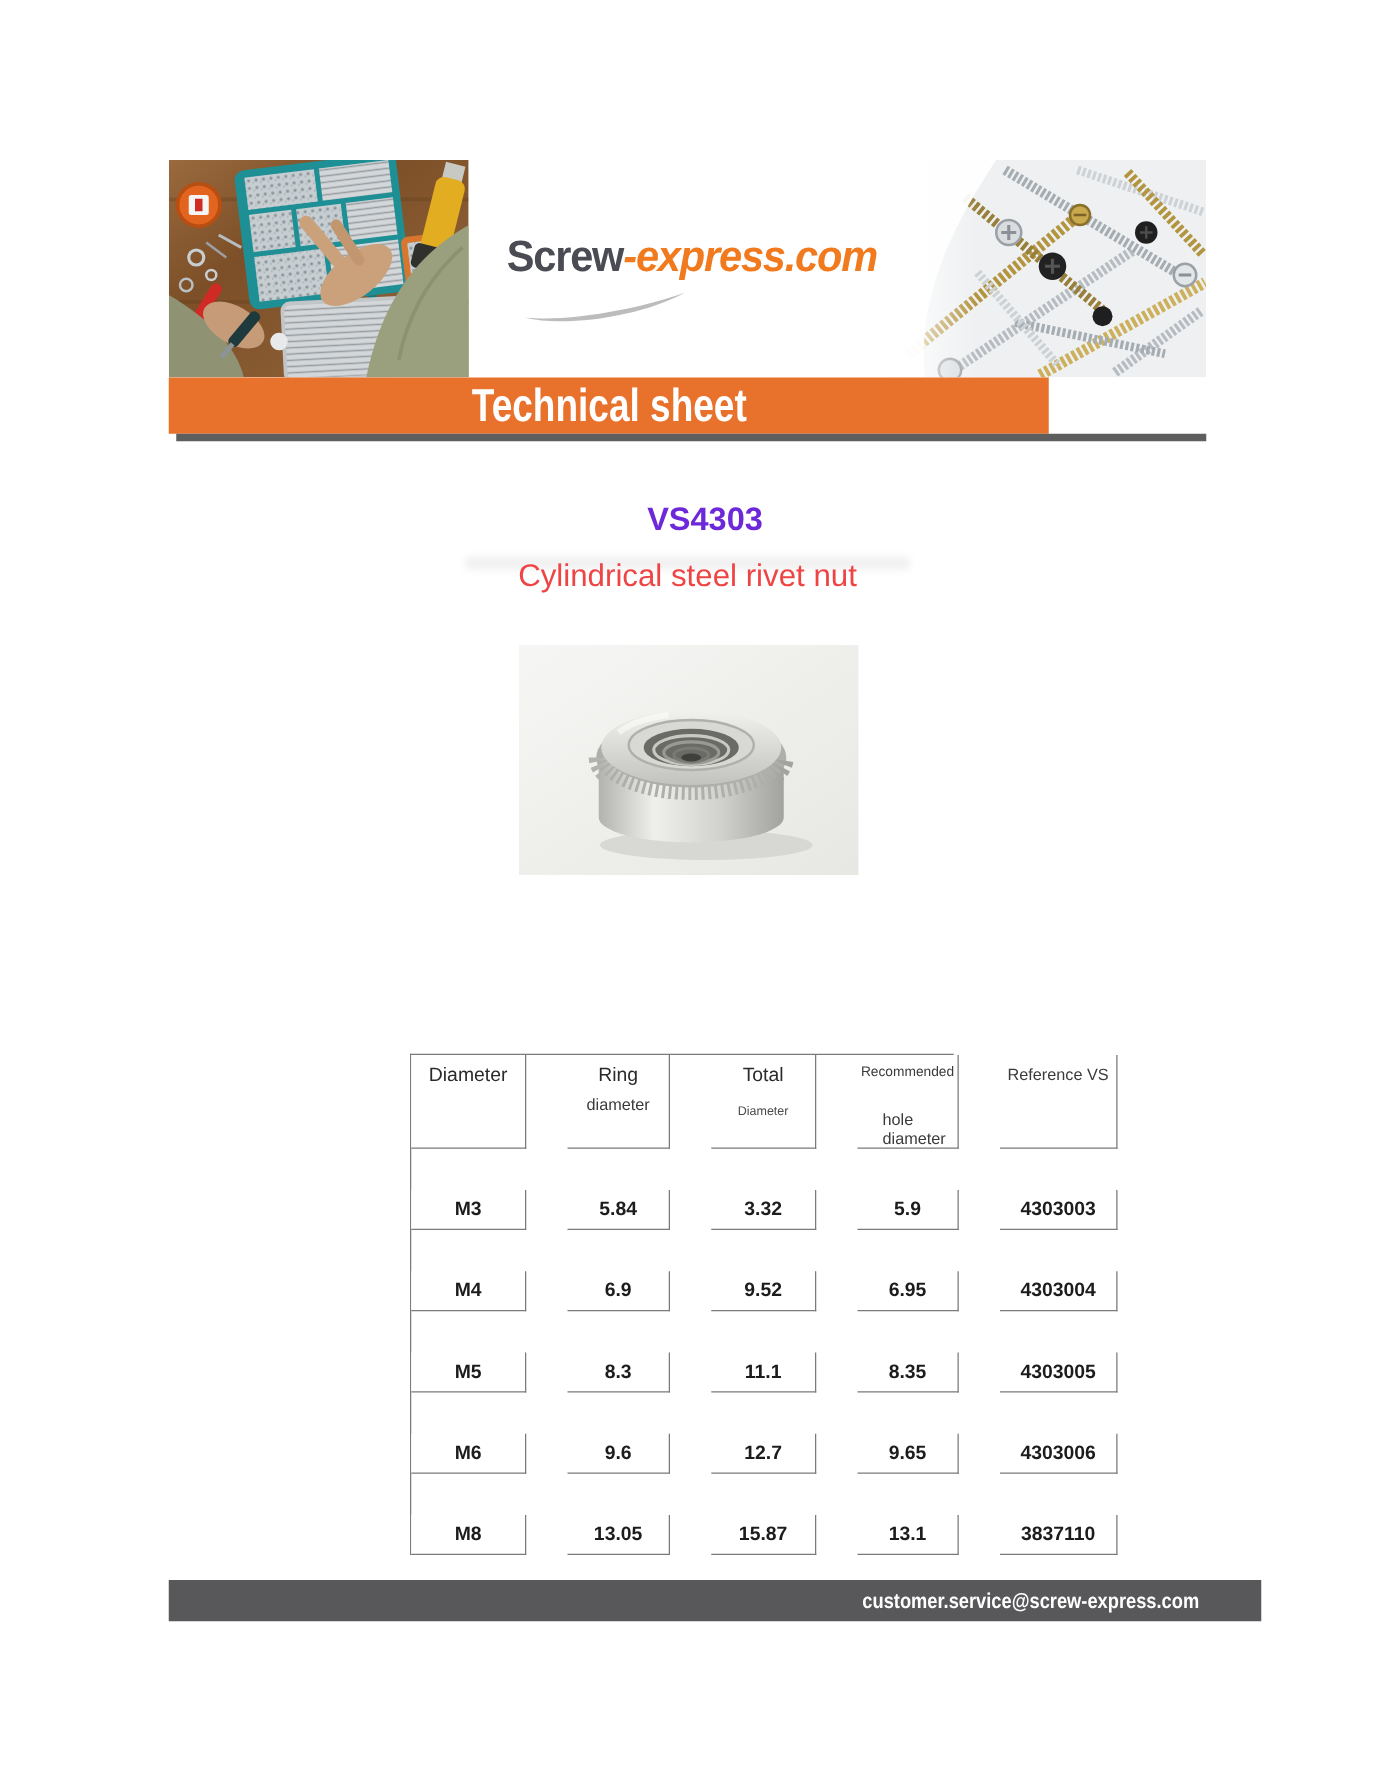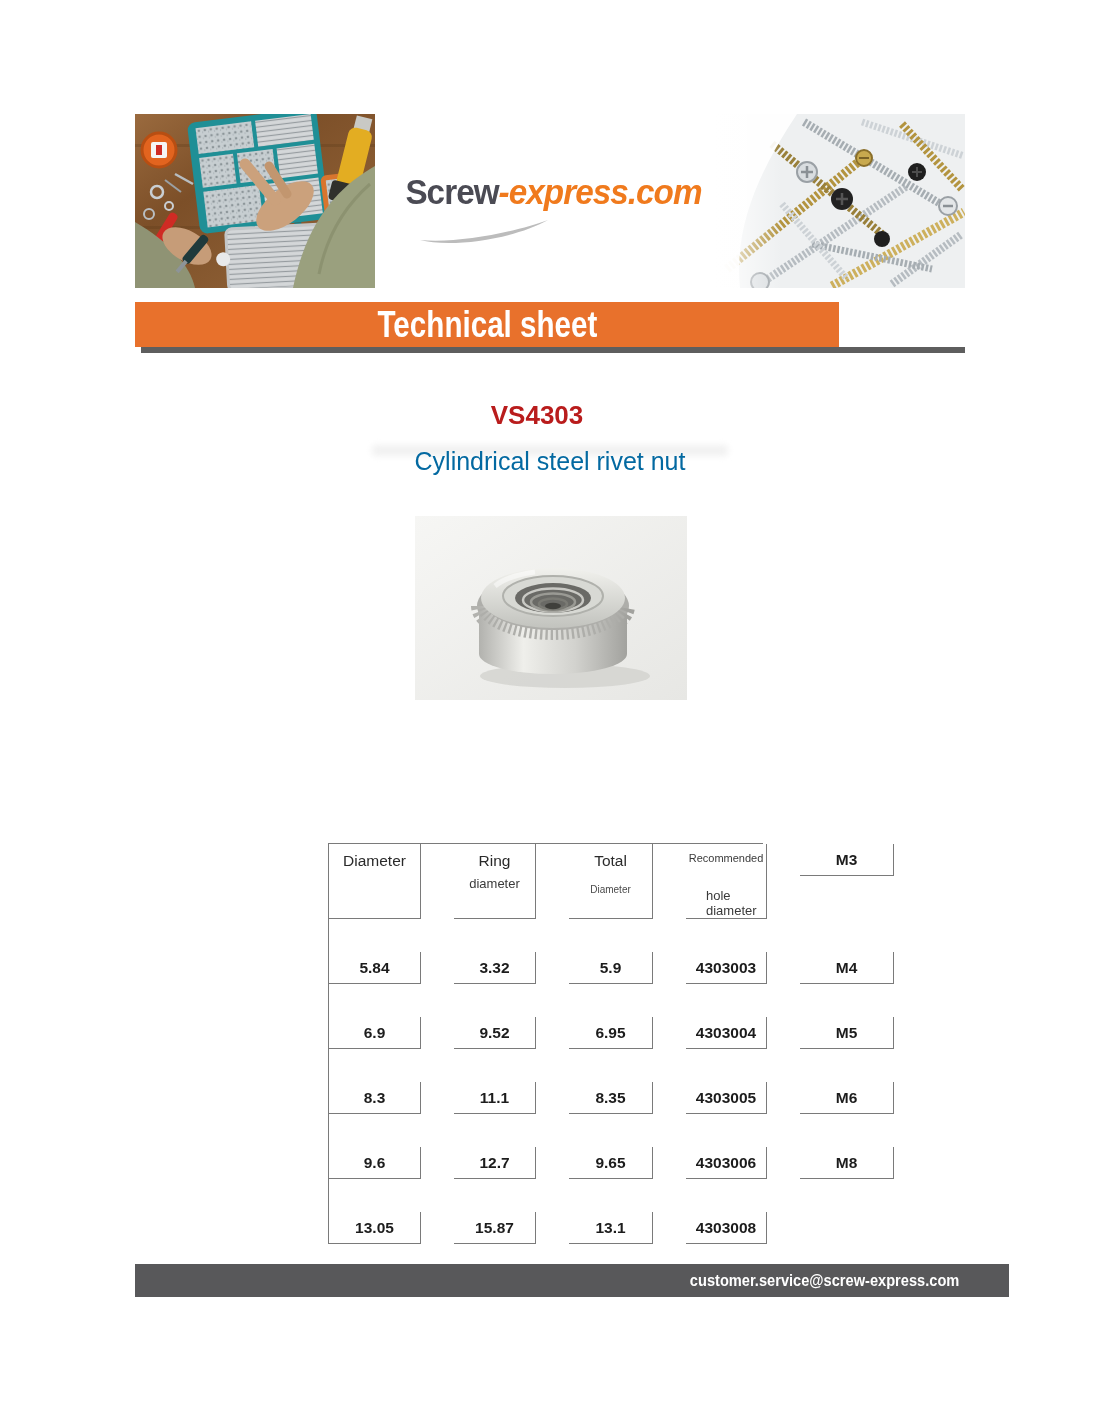--- a/index.html
+++ b/index.html
@@ -3,41 +3,41 @@
 <meta charset="utf-8">
 <style>
   html,body{margin:0;padding:0;}
   body{
     width:1100px;height:1422px;position:relative;background:#ffffff;
     font-family:"Liberation Sans", sans-serif;color:#1c1c1c;overflow:hidden;
   }
   .abs{position:absolute;}
 
   
-  #header-banner{left:135px;top:114px;width:772px;height:174px;background:#ffffff;}
+  #header-banner{left:135px;top:128px;width:772px;height:174px;background:#ffffff;}
   #left-photo{left:0;top:0;width:240px;height:174px;overflow:hidden;}
   #right-photo{left:577px;top:0;width:253px;height:174px;overflow:hidden;}
   #logo{left:250px;top:58px;width:337px;display:flex;justify-content:center;white-space:nowrap;
         font-size:35px;font-weight:bold;letter-spacing:-1px;transform:scaleX(.95);}
   .logo-gray{color:#4b4b54;}
   .logo-orange{color:#f07a1d;font-style:italic;}
   #logo-swoosh{left:283px;top:104px;width:132px;height:28px;}
 
   
   #tech-banner{left:135px;top:302px;width:704px;height:45px;background:#e8712c;
                display:flex;align-items:center;justify-content:center;}
   #tech-banner-text{color:#ffffff;font-weight:bold;font-size:37px;line-height:45px;
                     transform:scaleX(.8);letter-spacing:0px;}
   #banner-shadow{left:141px;top:347px;width:824px;height:6px;background:#5e5e5e;}
 
   
-  #product-code{left:122px;top:400px;width:830px;text-align:center;
-                font-size:26px;font-weight:bold;color:#b91c1c;}
+  #product-code{left:149px;top:400px;width:830px;text-align:center;
+                font-size:26px;font-weight:bold;color:#6d28d9;}
   #product-name{left:135px;top:447px;width:830px;text-align:center;
-                font-size:25px;font-weight:400;color:#0369a1;}
+                font-size:25px;font-weight:400;color:#ef4444;}
   .smudge{background:#f1f1f1;filter:blur(3px);border-radius:4px;}
 
   
   #product-photo{left:415px;top:516px;width:272px;height:184px;overflow:hidden;}
 
   
   #spec-table{left:328px;top:843px;width:434px;display:grid;
               grid-template-columns:92px 82px 84px 81px 94px;
               border-top:1px solid #7a7a7a;border-left:1px solid #7a7a7a;gap:33px;}
   .cell{box-sizing:border-box;border-right:1px solid #7a7a7a;border-bottom:1px solid #7a7a7a;
@@ -257,20 +257,23 @@
     <span class="h-md mt6">diameter</span>
   </div>
   <div class="cell hcell">
     <span class="h-lg mt2">Total</span>
     <span class="h-sm mt14">Diameter</span>
   </div>
   <div class="cell hcell">
     <span class="h-xs mt2">Recommended</span>
     <span class="h-md mt24">hole diameter</span>
   </div>
+  <div class="cell hcell">
+    <span class="h-md mt2">Reference VS</span>
+  </div>
 
   <div class="cell dcell">M3</div>
   <div class="cell dcell">5.84</div>
   <div class="cell dcell">3.32</div>
   <div class="cell dcell">5.9</div>
   <div class="cell dcell">4303003</div>
 
   <div class="cell dcell">M4</div>
   <div class="cell dcell">6.9</div>
   <div class="cell dcell">9.52</div>
@@ -286,18 +289,18 @@
   <div class="cell dcell">M6</div>
   <div class="cell dcell">9.6</div>
   <div class="cell dcell">12.7</div>
   <div class="cell dcell">9.65</div>
   <div class="cell dcell">4303006</div>
 
   <div class="cell dcell">M8</div>
   <div class="cell dcell">13.05</div>
   <div class="cell dcell">15.87</div>
   <div class="cell dcell">13.1</div>
-  <div class="cell dcell">4303008</div>
+  <div class="cell dcell">3837110</div>
 </div>
 
 <div class="abs" id="footer-bar">
   <span id="footer-email">customer.service@screw-express.com</span>
 </div>
 
 </body></html>

